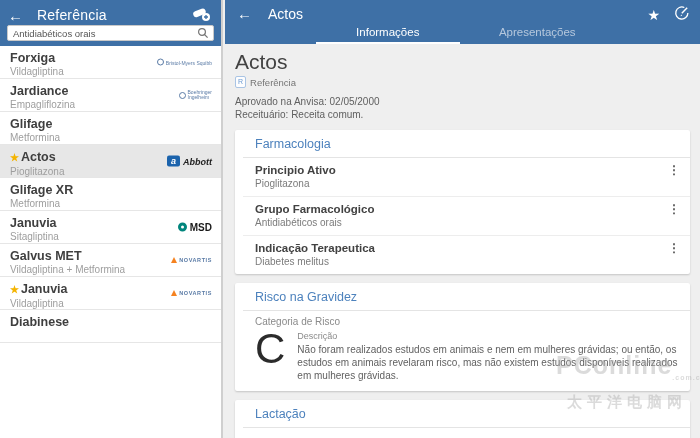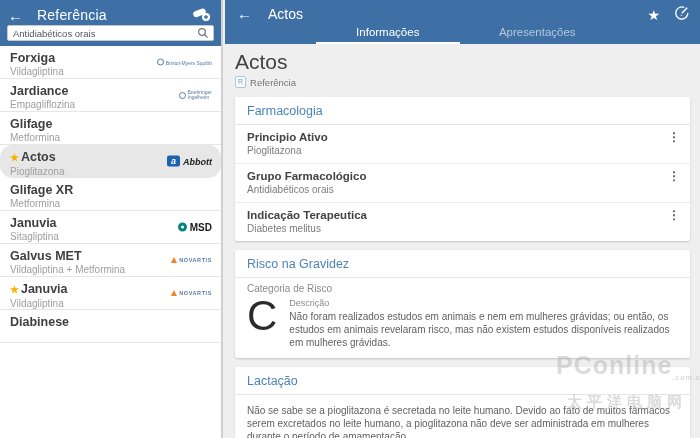--- a/index.html
+++ b/index.html
@@ -15,21 +15,21 @@
   .sb-title { font-size:14px; margin-left:14px; letter-spacing:.2px; }
   .pill-icon { position:absolute; right:10px; top:5px; width:20px; height:18px; }
   .sb-search { position:absolute; left:7px; right:7px; top:25px; height:16px; background:#fff;
                border:1px solid #c9c9c9; border-radius:2px; display:flex; align-items:center; }
   .sb-search input { flex:1; border:none; outline:none; font-size:9.5px; color:#555;
                      padding:0 5px; font-family:"Liberation Sans", sans-serif; background:transparent; }
   .search-ico { width:14px; height:12px; margin-right:3px; flex:none; }
 
   .sb-list { background:#fff; }
   .item { height:33px; padding:5px 8px 0 10px; position:relative; border-bottom:1px solid #e6e6e6; background:#fff; }
-  .item.selected { background:#e7e7e7;border-radius:13px; }
+  .item.selected { background:#e7e7e7; }
   .item-name { font-size:12.5px; font-weight:bold; color:#3f3f3f; line-height:14px; white-space:nowrap; }
   .item-star { color:#f4b400; font-size:10px; margin-right:2px; }
   .item-generic { font-size:10px; color:#9e9e9e; line-height:12px; margin-top:1px; white-space:nowrap; }
   .rbadge { display:inline-block; font-size:7px; line-height:8px; color:#6b9bd2;
             border:1px solid #a9c4e4; border-radius:2px; padding:1px 2px; margin-top:3px; background:#fdfdfe; }
   .item-logo { position:absolute; right:9px; top:50%; transform:translateY(-50%); text-align:right; }
 
   
   .logo-tiny { font-size:5px; color:#5a7ba6; display:flex; align-items:center; gap:2px; }
   .ring { width:7px; height:7px; border:1.5px solid #5a7ba6; border-radius:50%; display:inline-block; flex:none; }
@@ -60,21 +60,21 @@
   .tab { flex:1; text-align:center; font-size:11.5px; color:#b6c8dd; position:relative; padding-top:2px; }
   .tab.active { color:#fff; }
   .tab.active::after { content:""; position:absolute; left:3px; right:3px; bottom:0; height:2px; background:#fff; }
 
   .m-content { height:394px; overflow:hidden; padding:6px 10px 0; background:#efefef; position:relative; }
   .drug-title { font-size:21px; color:#424242; line-height:24px; }
   .ref-row { display:flex; align-items:center; gap:4px; margin-top:2px; }
   .ref-label { font-size:9.5px; color:#757575; }
   .meta { font-size:10px; color:#5f5f5f; line-height:13px; margin-top:7px; }
 
-  .card { background:#fff; border-radius:2px; box-shadow:0 1px 2px rgba(0,0,0,.18); margin-top:9px; }
+  .card { background:#fff; border-radius:2px; box-shadow:0 1px 2px rgba(0,0,0,.18); margin-top:9px;padding-left:8px; }
   .card-hd { padding:7px 12px 6px; font-size:12.5px; color:#4d82bd; border-bottom:1px solid #e4e4e4; }
   .frow { padding:5px 26px 6px 12px; border-bottom:1px solid #ededed; position:relative; }
   .frow:last-child { border-bottom:none; }
   .frow-label { font-size:11.5px; font-weight:bold; color:#424242; line-height:14px; }
   .frow-value { font-size:10px; color:#7b7b7b; line-height:12px; margin-top:1px; }
   .kebab { position:absolute; right:10px; top:5px; font-size:12px; color:#555; font-weight:bold; letter-spacing:0; }
 
   .grav-body { padding:5px 12px 9px; }
   .cat-label { font-size:10px; color:#8a8a8a; }
   .grav-row { display:flex; margin-top:4px; }
@@ -227,20 +227,24 @@
       <div class="tab">Apresentações</div>
     </div>
   </div>
 
   <div class="m-content">
     <div class="drug-title">Actos</div>
     <div class="ref-row">
       <span class="rbadge" style="margin-top:0;">R</span>
       <span class="ref-label">Referência</span>
     </div>
+    <div class="meta">
+      <div>Aprovado na Anvisa: 02/05/2000</div>
+      <div>Receituário: Receita comum.</div>
+    </div>
 
     <div class="card">
       <div class="card-hd">Farmacologia</div>
       <div class="frow">
         <div class="frow-label">Principio Ativo</div>
         <div class="frow-value">Pioglitazona</div>
         <span class="kebab">⋮</span>
       </div>
       <div class="frow">
         <div class="frow-label">Grupo Farmacológico</div>

